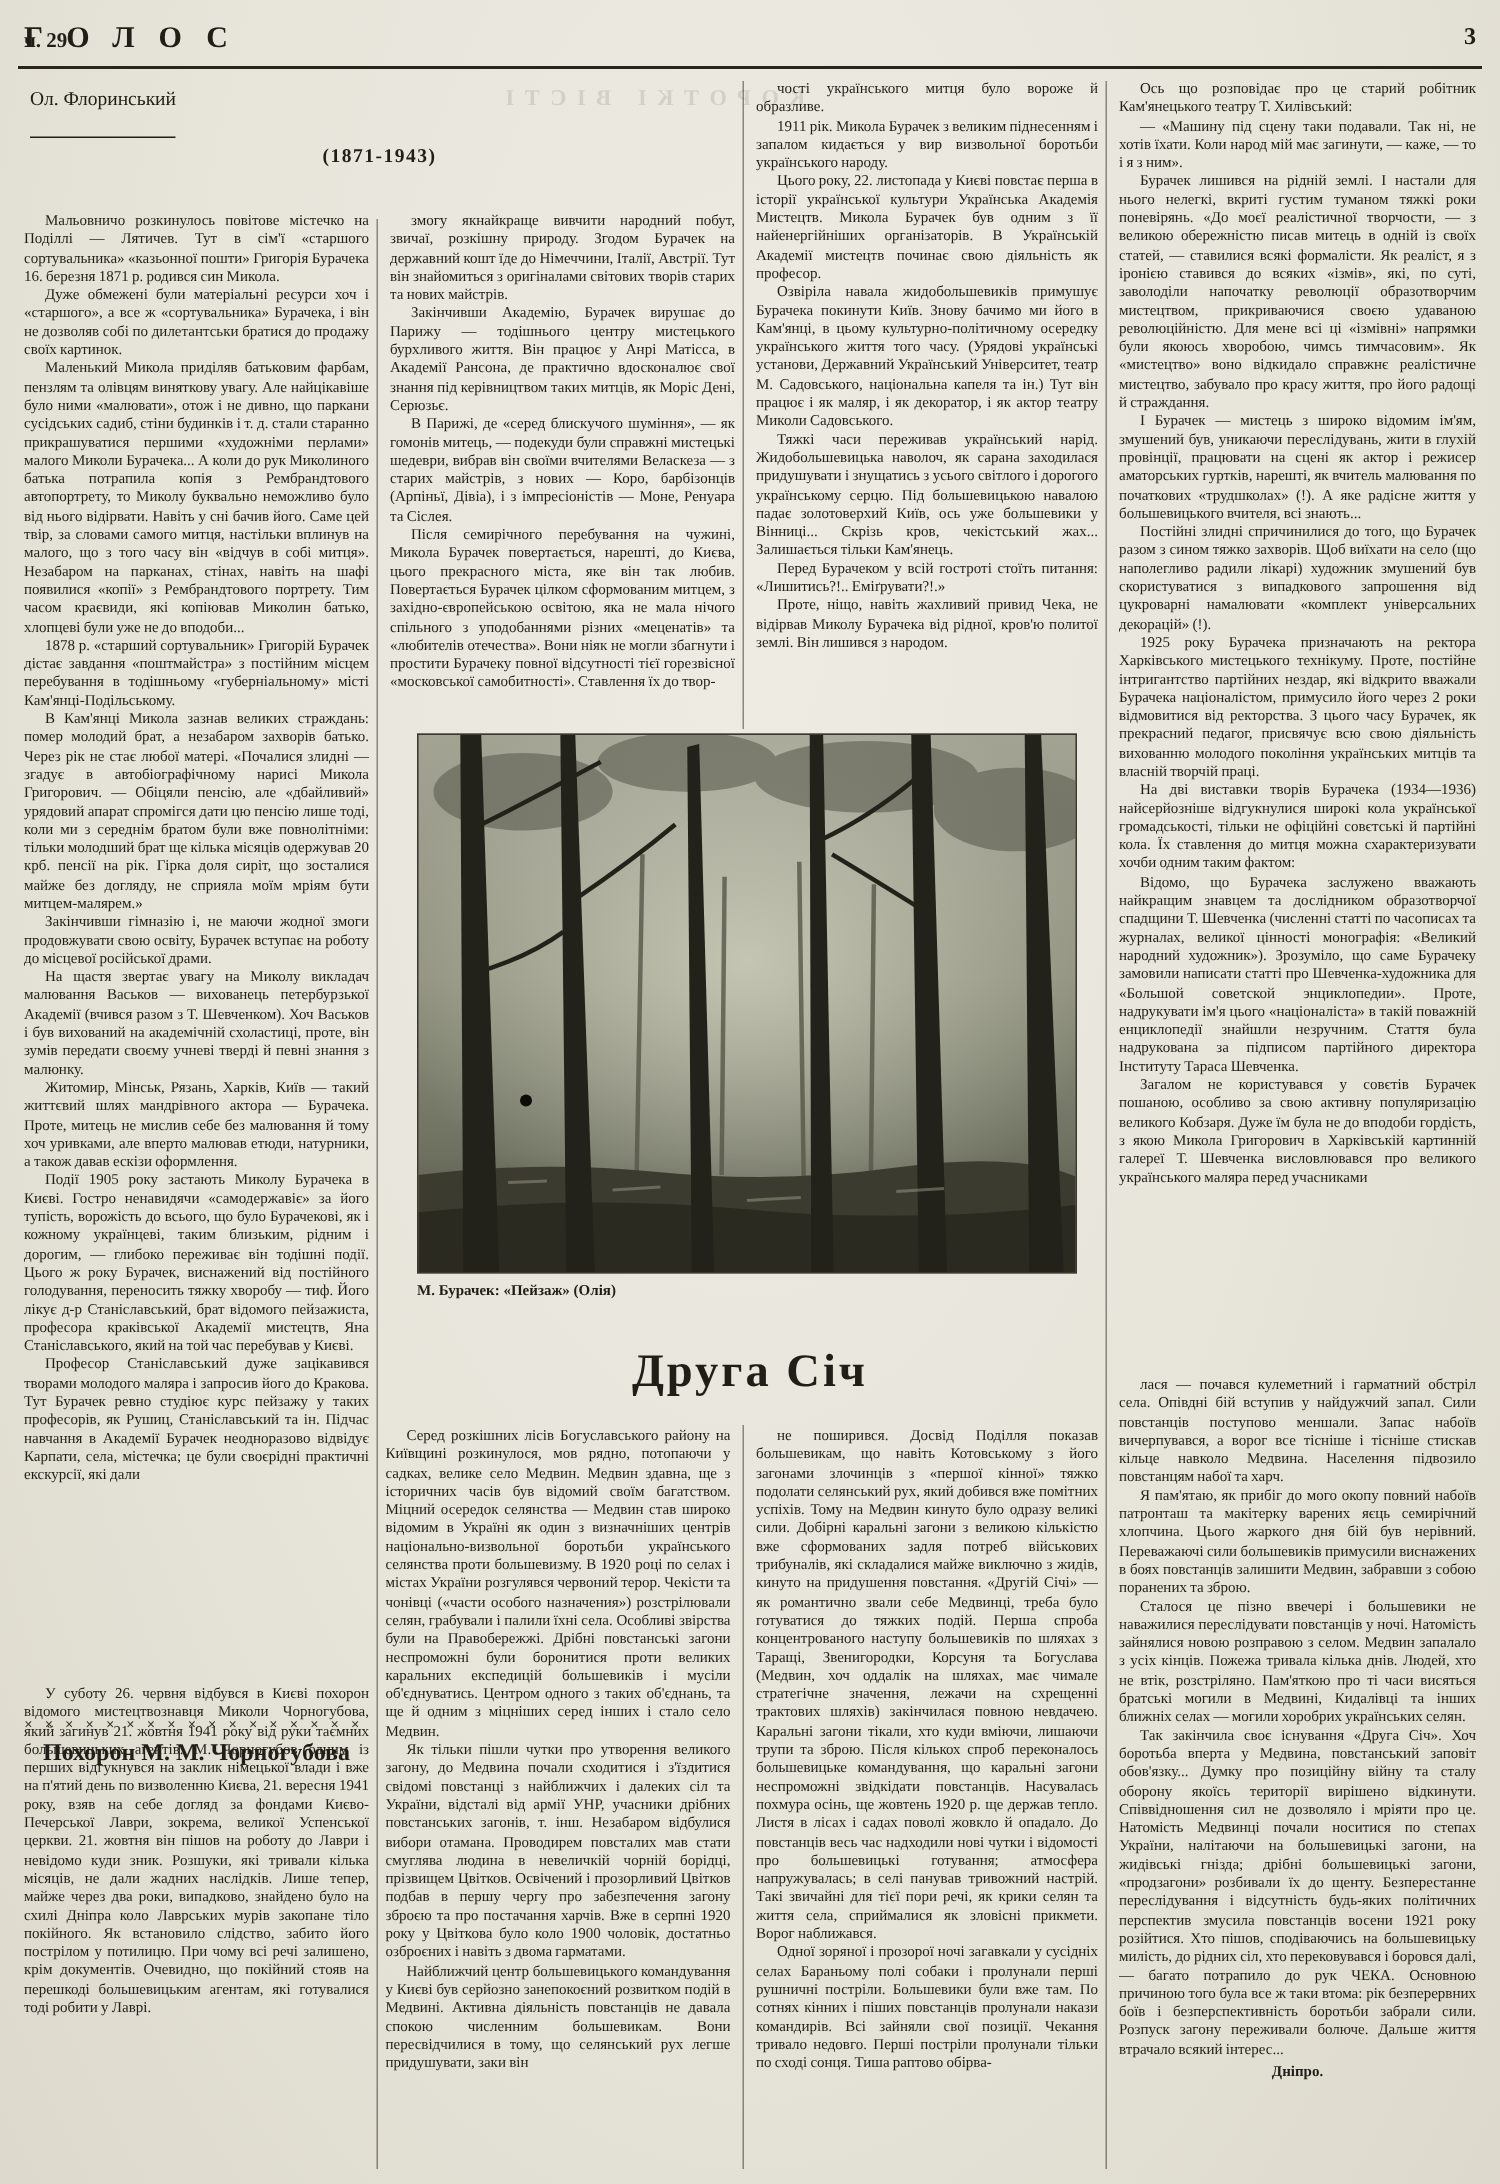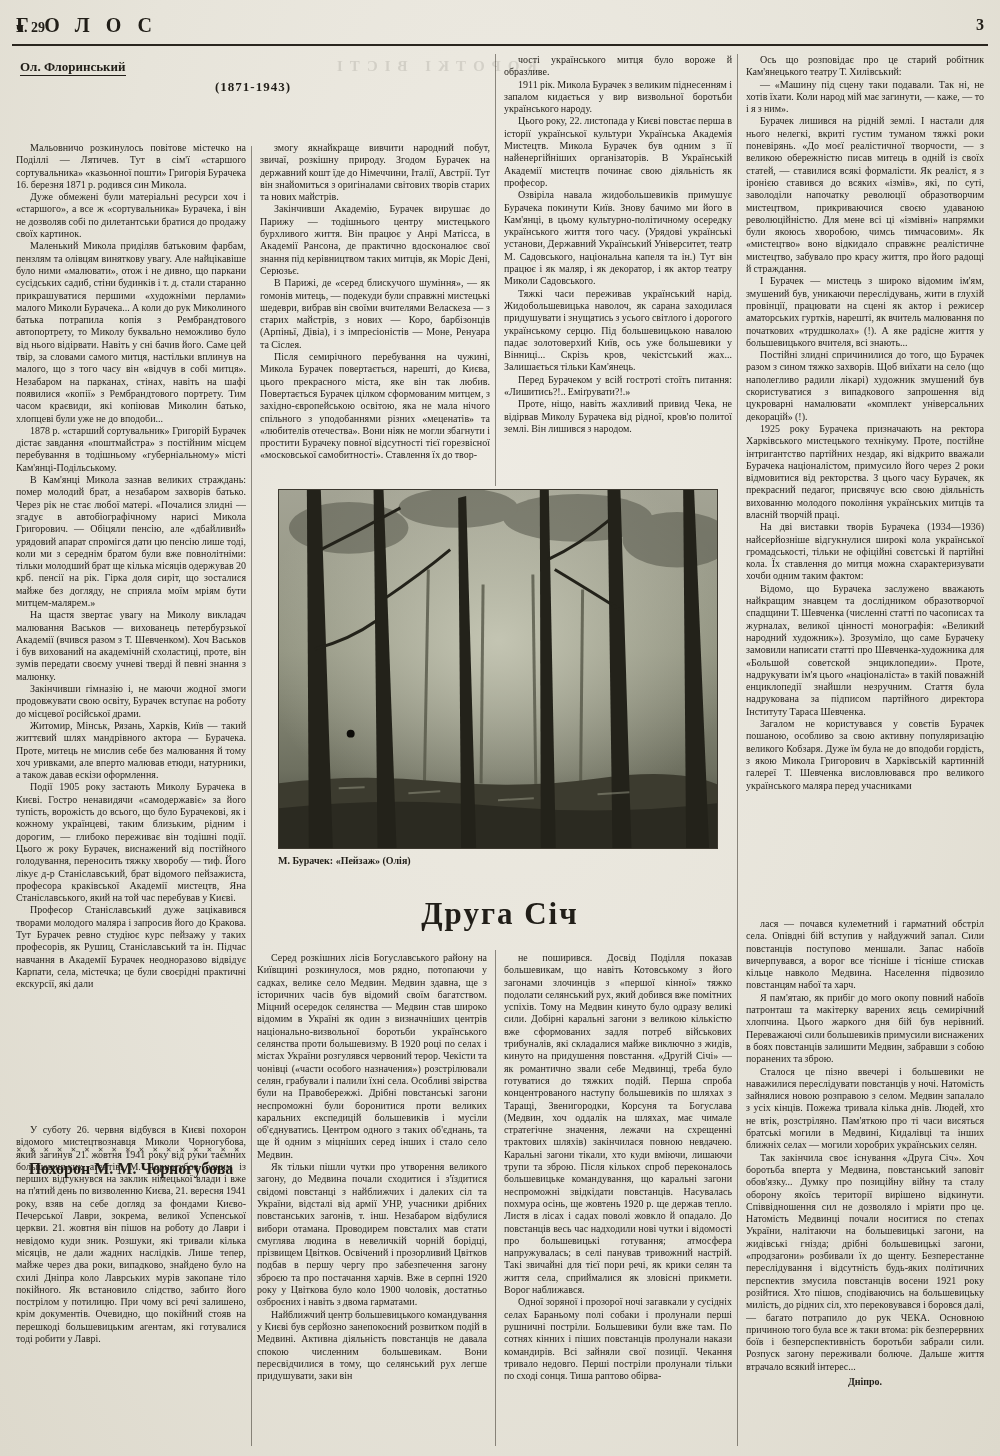--- a/index.html
+++ b/index.html
@@ -7,23 +7,23 @@
   body{background:#aba79c;font-family:"Liberation Serif",serif}
   .page{position:relative;width:1000px;height:1456px;overflow:hidden;color:#211e18;
         background:radial-gradient(ellipse at 50% 28%, #eeebe3 0%, #e7e4da 55%, #ddd9cc 100%)}
   .abs{position:absolute}
   .issue{font-size:14px;font-weight:bold}
   .masthead{left:0;top:14px;width:808px;font-size:20px;font-weight:bold;letter-spacing:16px;text-indent:16px}
   .pageno{right:16px;top:16px;font-size:16px;font-weight:bold}
   .hrule{position:absolute;height:2px;background:#2a261f}
   .vrule{position:absolute;width:1px;background:rgba(58,52,44,.55)}
   .ghost{transform:scaleX(-1);opacity:.14;color:#4a463e;font-weight:bold;font-size:15px;letter-spacing:7px;white-space:nowrap}
-  .byline{font-size:13px;font-weight:bold;border-bottom:1px solid #211e18;padding-bottom:1px}
+  .byline{font-size:13px;font-weight:normal;border-bottom:1px solid #211e18;padding-bottom:18px}
   .main-title{font-size:37px;font-weight:bold;letter-spacing:1px;line-height:1.05}
-  .years{font-size:13px;font-weight:bold;margin-top:3px;letter-spacing:1px}
+  .years{font-size:13px;font-weight:bold;margin-top:20px;letter-spacing:1px}
   .coltext{font-size:10px;line-height:1.23;text-align:justify;overflow:hidden;word-spacing:-0.3px}
   .coltext p{text-indent:14px;margin:0}
   .sich-title{font-size:31px;font-weight:bold;letter-spacing:2px}
   .divider{font-size:7px;letter-spacing:3px;color:#3a362e;text-align:center;white-space:nowrap;overflow:hidden}
   .pokh-title{font-size:16px;font-weight:bold;text-align:center;white-space:nowrap;overflow:hidden}
   figure{margin:0}
   .painting-frame{border:1px solid #3c382f;display:block;background:#6e7060}
   .caption{font-size:10px;font-weight:bold;text-align:left;margin-top:6px}
   .signature{text-align:center;font-weight:bold;text-indent:0 !important;margin-top:3px !important}
 </style>
@@ -50,22 +50,22 @@
   <div class="vrule" style="left:495px;top:54px;height:432px"></div>
   <div class="vrule" style="left:495px;top:950px;height:496px"></div>
   <div class="vrule" style="left:737px;top:54px;height:1392px"></div>
 
   <div class="abs coltext" style="left:16px;top:142px;width:230px;height:1000px">
       <p>Мальовничо розкинулось повітове містечко на Поділлі — Лятичев. Тут в сім'ї «старшого сортувальника» «казьонної пошти» Григорія Бурачека 16. березня 1871 р. родився син Микола.</p>
       <p>Дуже обмежені були матеріальні ресурси хоч і «старшого», а все ж «сортувальника» Бурачека, і він не дозволяв собі по дилетантськи братися до продажу своїх картинок.</p>
       <p>Маленький Микола приділяв батьковим фарбам, пензлям та олівцям виняткову увагу. Але найцікавіше було ними «малювати», отож і не дивно, що паркани сусідських садиб, стіни будинків і т. д. стали старанно прикрашуватися першими «художніми перлами» малого Миколи Бурачека... А коли до рук Миколиного батька потрапила копія з Рембрандтового автопортрету, то Миколу буквально неможливо було від нього відірвати. Навіть у сні бачив його. Саме цей твір, за словами самого митця, настільки вплинув на малого, що з того часу він «відчув в собі митця». Незабаром на парканах, стінах, навіть на шафі появилися «копії» з Рембрандтового портрету. Тим часом краєвиди, які копіював Миколин батько, хлопцеві були уже не до вподоби...</p>
       <p>1878 р. «старший сортувальник» Григорій Бурачек дістає завдання «поштмайстра» з постійним місцем перебування в тодішньому «губерніальному» місті Кам'янці-Подільському.</p>
       <p>В Кам'янці Микола зазнав великих страждань: помер молодий брат, а незабаром захворів батько. Через рік не стає любої матері. «Почалися злидні — згадує в автобіографічному нарисі Микола Григорович. — Обіцяли пенсію, але «дбайливий» урядовий апарат спромігся дати цю пенсію лише тоді, коли ми з середнім братом були вже повнолітніми: тільки молодший брат ще кілька місяців одержував 20 крб. пенсії на рік. Гірка доля сиріт, що зосталися майже без догляду, не сприяла моїм мріям бути митцем-малярем.»</p>
+      <p>Закінчивши гімназію і, не маючи жодної змоги продовжувати свою освіту, Бурачек вступає на роботу до місцевої російської драми.</p>
       <p>На щастя звертає увагу на Миколу викладач малювання Васьков — вихованець петербурзької Академії (вчився разом з Т. Шевченком). Хоч Васьков і був вихований на академічній схоластиці, проте, він зумів передати своєму учневі тверді й певні знання з малюнку.</p>
-      <p>Закінчивши гімназію і, не маючи жодної змоги продовжувати свою освіту, Бурачек вступає на роботу до місцевої російської драми.</p>
       <p>Житомир, Мінськ, Рязань, Харків, Київ — такий життєвий шлях мандрівного актора — Бурачека. Проте, митець не мислив себе без малювання й тому хоч уривками, але вперто малював етюди, натурники, а також давав ескізи оформлення.</p>
       <p>Події 1905 року застають Миколу Бурачека в Києві. Гостро ненавидячи «самодержавіє» за його тупість, ворожість до всього, що було Бурачекові, як і кожному українцеві, таким близьким, рідним і дорогим, — глибоко переживає він тодішні події. Цього ж року Бурачек, виснажений від постійного голодування, переносить тяжку хворобу — тиф. Його лікує д-р Станіславський, брат відомого пейзажиста, професора краківської Академії мистецтв, Яна Станіславського, який на той час перебував у Києві.</p>
       <p>Професор Станіславський дуже зацікавився творами молодого маляра і запросив його до Кракова. Тут Бурачек ревно студіює курс пейзажу у таких професорів, як Рушиц, Станіславський та ін. Підчас навчання в Академії Бурачек неодноразово відвідує Карпати, села, містечка; це були своєрідні практичні екскурсії, які дали</p>
     </div>
 
   <div class="abs divider" style="left:16px;top:1146px;width:230px">✕ ✕ ✕ ✕ ✕ ✕ ✕ ✕ ✕ ✕ ✕ ✕ ✕ ✕ ✕ ✕ ✕ ✕ ✕ ✕</div>
   <div class="abs pokh-title" style="left:14px;top:1160px;width:234px">Похорон М. М. Чорногубова</div>
   <div class="abs coltext" style="left:16px;top:1124px;width:230px;height:264px">
       <p>У суботу 26. червня відбувся в Києві похорон відомого мистецтвознавця Миколи Чорногубова, який загинув 21. жовтня 1941 року від руки таємних большевицьких агентів. М. Чорногубов одним із перших відгукнувся на заклик німецької влади і вже на п'ятий день по визволенню Києва, 21. вересня 1941 року, взяв на себе догляд за фондами Києво-Печерської Лаври, зокрема, великої Успенської церкви. 21. жовтня він пішов на роботу до Лаври і невідомо куди зник. Розшуки, які тривали кілька місяців, не дали жадних наслідків. Лише тепер, майже через два роки, випадково, знайдено було на схилі Дніпра коло Лаврських мурів закопане тіло покійного. Як встановило слідство, забито його пострілом у потилицю. При чому всі речі залишено, крім документів. Очевидно, що покійний стояв на перешкоді большевицьким агентам, які готувалися тоді робити у Лаврі.</p>
     </div>

